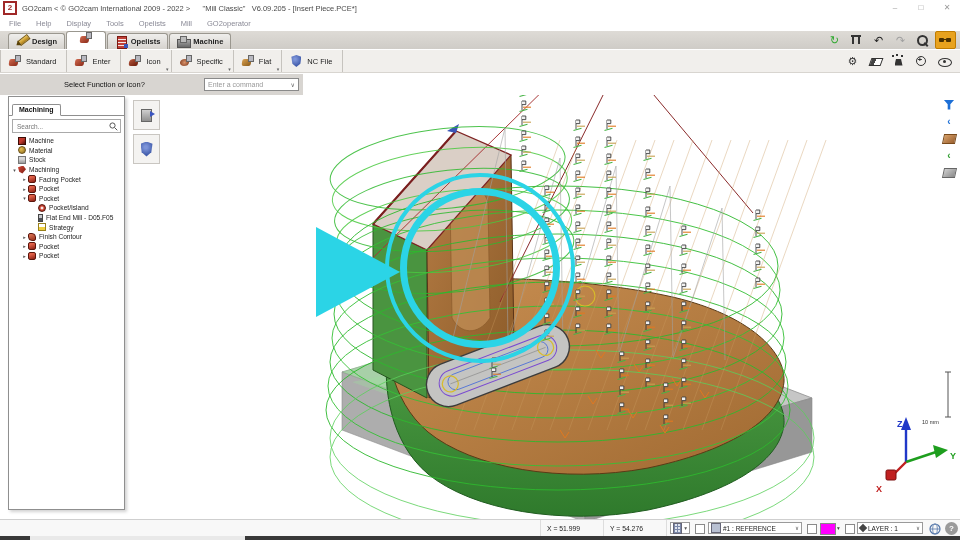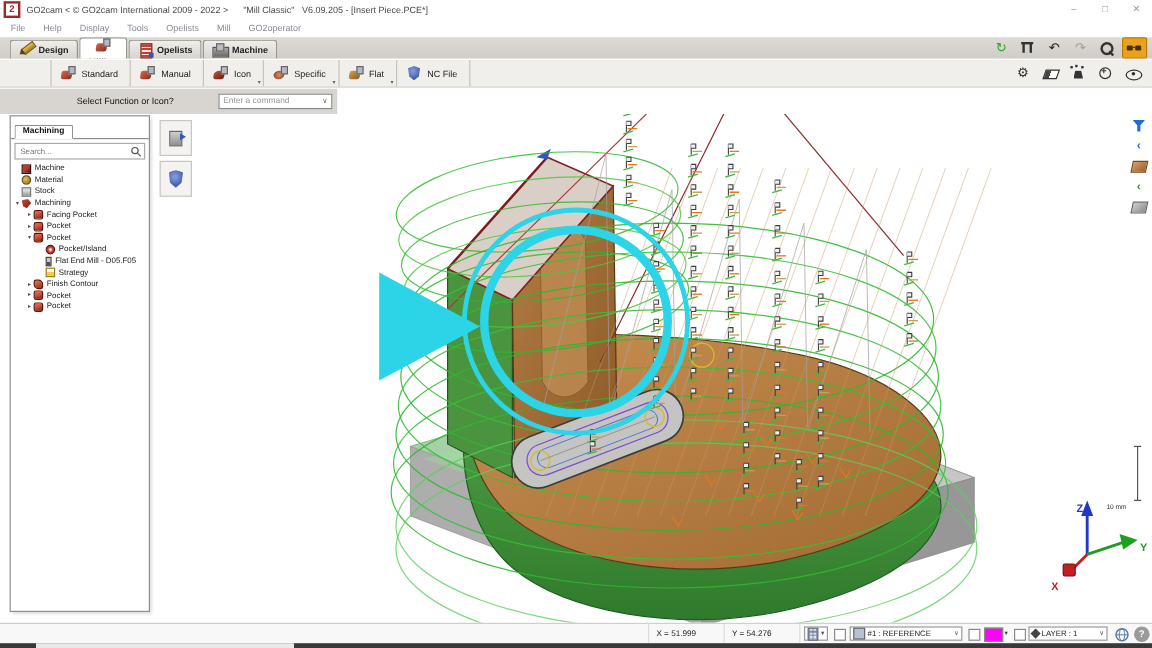--- a/index.html
+++ b/index.html
@@ -22,27 +22,27 @@
   .tab{display:flex;align-items:center;gap:3px;height:15px;padding:0 7px;font-size:7.5px;font-weight:bold;color:#222;background:linear-gradient(#efeeec,#d6d3ce);border:1px solid #9a978f;border-bottom:none;border-radius:3px 3px 0 0;margin-right:1px;}
   .tab.active{background:#fff;height:17px;flex-direction:column;}
   .qrow{margin-left:auto;display:flex;align-items:center;gap:3px;padding-right:4px;}
   .qbtn{width:19px;height:16px;display:flex;align-items:center;justify-content:center;position:relative;}
   .qbtn.active-tool{background:#e8a21e;border:1px solid #c07c00;border-radius:2px;}
   .uni{font-size:11px;line-height:11px;}
 
   
   .ribbon{position:absolute;left:0;top:49px;width:960px;height:24px;background:#f1efec;border-top:1px solid #fff;border-bottom:1px solid #d8d5d0;display:flex;align-items:stretch;box-sizing:border-box;}
   .rb{position:relative;display:flex;align-items:center;gap:5px;padding:0 10px 0 7px;font-size:7.5px;color:#222;border-right:1px solid #c6c3be;}
-  .rb:first-child{border-left:1px solid #c6c3be;margin-left:42px;}
+  .rb:first-child{border-left:1px solid #c6c3be;}
   .rb .dd{position:absolute;right:2px;bottom:0;font-size:5px;color:#666;}
   .qrow2{margin-left:auto;display:flex;align-items:center;gap:4px;padding-right:6px;}
 
   
   .promptrow{position:absolute;left:0;top:74px;width:960px;height:21px;background:#fff;}
-  .promptbar{position:absolute;left:0;top:0;width:281px;height:21px;background:#d8d5d1;border-bottom:1px solid #c2bfba;display:flex;align-items:center;}
+  .promptbar{position:absolute;left:0;top:0;width:303px;height:21px;background:#d8d5d1;border-bottom:1px solid #c2bfba;display:flex;align-items:center;}
   .prompt-label{font-size:7.5px;color:#111;margin-left:64px;}
   .prompt-combo{margin-left:auto;margin-right:4px;width:95px;height:13px;background:#fff;border:1px solid #8a8a8a;display:flex;align-items:center;font-size:7px;color:#999;padding:0 3px;box-sizing:border-box;}
   .prompt-combo .dd{margin-left:auto;color:#666;font-size:6px;}
 
   
   .content{position:absolute;left:0;top:95px;width:960px;height:424px;background:#fff;}
   #scene{position:absolute;left:127px;top:0;}
 
   
   .left-panel{position:absolute;left:8px;top:1px;width:117px;height:414px;background:#fff;border:1px solid #8f8f8f;box-shadow:2px 2px 3px rgba(0,0,0,.18);box-sizing:border-box;}
@@ -202,21 +202,21 @@
   </div>
 
   <div class="ribbon">
     <div id="ribbonbtns" style="display:flex;">
         <div class="rb">
           <span class="ci ci-cutter"></span>
           <span>Standard</span>
         </div>
         <div class="rb">
           <span class="ci ci-cutter"></span>
-          <span>Manual</span>
+          <span>Enter</span>
         </div>
         <div class="rb">
           <span class="ci ci-cutter ci-hole"></span>
           <span>Icon</span>
           <span class="dd">▾</span>
         </div>
         <div class="rb">
           <span class="ci ci-cutter ci-spec"></span>
           <span>Specific</span>
           <span class="dd">▾</span>

